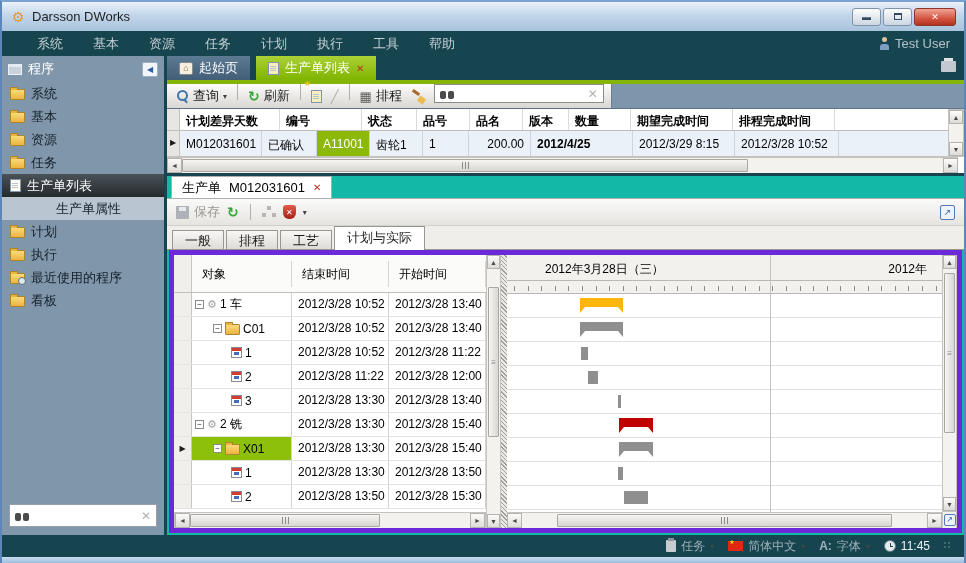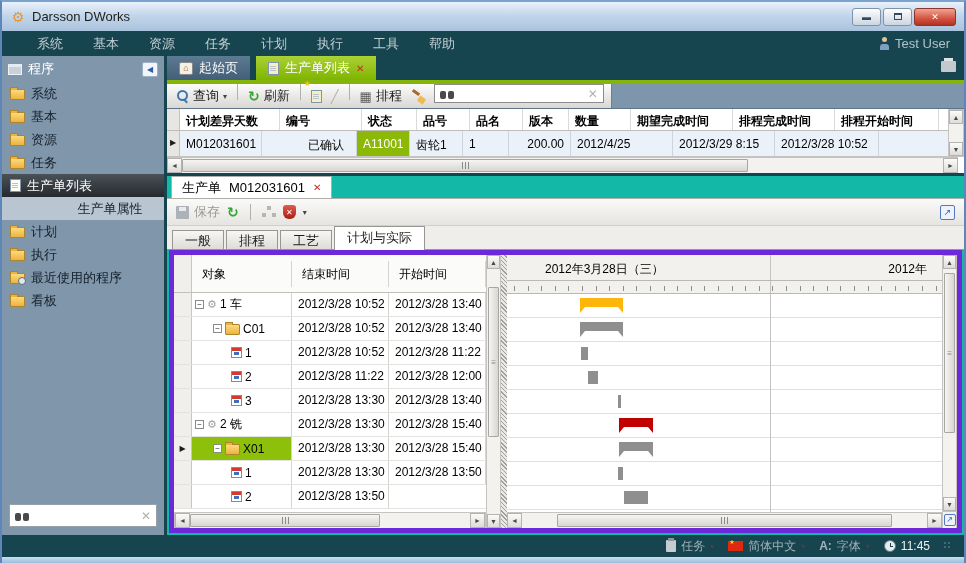--- a/index.html
+++ b/index.html
@@ -32,21 +32,21 @@
 
   
   .sidebar { width:162px; flex:none; background:#8096ab; display:flex; flex-direction:column; }
   .sb-header { height:26px; display:flex; align-items:center; gap:6px; padding:0 6px; color:#fff; font-size:13px; }
   .icon-window { width:14px; height:11px; background:#c7d2dd; border:1px solid #ecf2f7; border-top:3px solid #e4ebf2; }
   .sb-collapse { margin-left:auto; width:16px; height:15px; background:#f2f6fa; border:1px solid #9db1c5; border-radius:2px;
     font-size:8px; color:#2b5fa8; display:flex; align-items:center; justify-content:center; }
   .sb-item { height:23px; flex:none; display:flex; align-items:center; gap:6px; padding-left:8px;
     font-size:13px; color:#14212c; }
   .sb-item.selected { background:linear-gradient(#4a5258,#24292d); color:#fff; }
-  .sb-item.child { background:#b9c6d2; padding-left:54px;justify-content:center; }
+  .sb-item.child { background:#b9c6d2; padding-left:54px; }
   .icon-folder { width:15px; height:11px; flex:none; background:linear-gradient(#fbda7d,#eeb33f); border:1px solid #ad852c; border-radius:1px; position:relative; margin-top:2px; }
   .icon-folder::before { content:""; position:absolute; top:-3px; left:-1px; width:6px; height:2px; background:#eeb33f; border:1px solid #ad852c; border-bottom:none; }
   .icon-folder.clock::after { content:""; position:absolute; right:-2px; bottom:-2px; width:6px; height:6px; border-radius:50%; background:#dfe8ef; border:1px solid #5a6e80; }
   .icon-doc { width:11px; height:13px; flex:none; background:#fdfdf4; border:1px solid #8494a8; position:relative; }
   .icon-doc::before { content:""; position:absolute; left:1px; top:3px; width:6px; height:1px; background:#b9c2cc; box-shadow:0 2px 0 #b9c2cc, 0 4px 0 #b9c2cc; }
   .icon-doc.tint { background:#f7efc0; }
   .sb-fill { flex:1; }
   .sb-search { flex:none; margin:4px 7px 8px 7px; height:23px; background:#fff; border:1px solid #96a1a9;
     display:flex; align-items:center; padding:0 5px; gap:5px; }
   .sb-search input { flex:1; border:none; outline:none; font-size:12px; min-width:0; }
@@ -331,31 +331,30 @@
           <div class="g-gutter"></div>
         <div class="g-hcell" style="width: 100px;">计划差异天数</div>
             <div class="g-hcell" style="width: 82px;">编号</div>
             <div class="g-hcell" style="width: 55px;">状态</div>
             <div class="g-hcell" style="width: 53px;">品号</div>
             <div class="g-hcell" style="width: 53px;">品名</div>
             <div class="g-hcell" style="width: 46px;">版本</div>
             <div class="g-hcell" style="width: 62px;">数量</div>
             <div class="g-hcell" style="width: 102px;">期望完成时间</div>
             <div class="g-hcell" style="width: 102px;">排程完成时间</div>
-            <div class="g-hcell" style="width: 104px;">排程开始时间</div>
           </div>
         <div class="g-row" id="grid-row">
           <div class="g-gutter">▶</div>
             <div class="g-cell" style="width: 82px;">M012031601</div>
-            <div class="g-cell" style="width: 55px; margin-left: 40px;">已确认</div>
+            <div class="g-cell" style="width: 55px;">已确认</div>
             <div class="g-cell" style="width: 53px; background: rgb(140, 184, 8); color: rgb(255, 255, 255);">A11001</div>
             <div class="g-cell" style="width: 53px;">齿轮1</div>
             <div class="g-cell" style="width: 46px;">1</div>
             <div class="g-cell" style="width: 62px; text-align: right;">200.00</div>
-            <div class="g-cell" style="width: 102px;">2012/4/25</div>
+            <div class="g-cell" style="width: 102px; font-weight: bold;">2012/4/25</div>
             <div class="g-cell" style="width: 102px;">2012/3/29 8:15</div>
             <div class="g-cell" style="width: 104px;">2012/3/28 10:52</div>
           </div>
         <div class="hscroll">
           <div class="scr-arrow h">◄</div>
           <div class="scr-thumbh" style="width:566px">
               <i></i>
               <i></i>
               <i></i>
             </div>
@@ -482,20 +481,21 @@
                   <div class="tg-date" style="width: 97px;">2012/3/28 13:30</div>
                   <div class="tg-date" style="width: 97px;">2012/3/28 13:50</div>
                 </div>
                 <div class="tg-row">
                   <div class="tg-gutter"></div>
                   <div class="tg-obj" style="padding-left: 39px;">
                     <span class="icon-cal"></span>
                     <span>2</span>
                   </div>
                   <div class="tg-date" style="width: 97px;">2012/3/28 13:50</div>
+                  <div class="tg-date" style="width: 97px;">2012/3/28 15:30</div>
                 </div>
               </div>
             <div class="hscroll" style="border:1px solid #c6c4c0;border-bottom:none">
               <div class="scr-arrow h">◄</div>
               <div class="scr-thumbh" style="width:190px">
                   <i></i>
                   <i></i>
                   <i></i>
                 </div>
               <div style="flex:1"></div>

